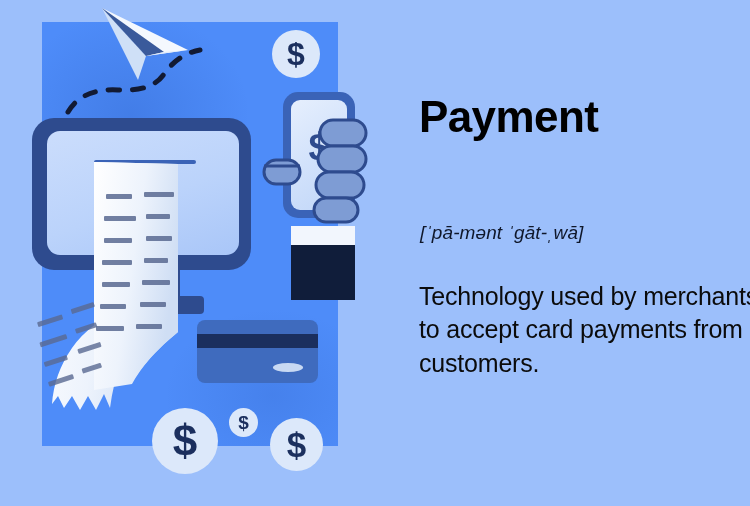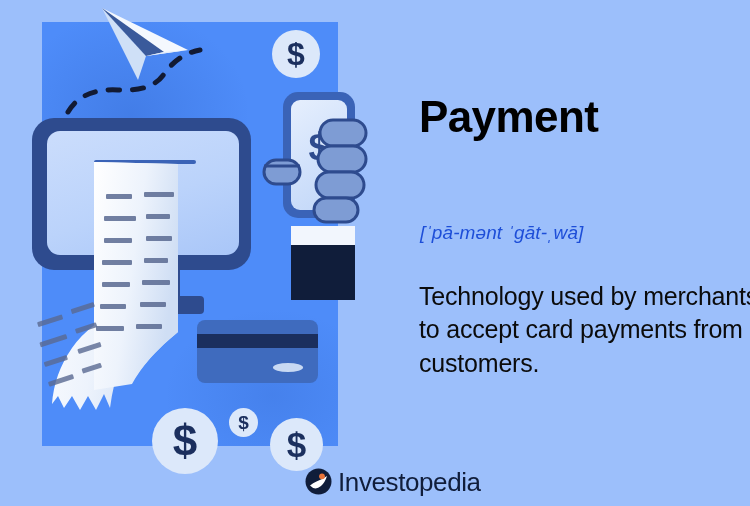--- a/index.html
+++ b/index.html
@@ -188,21 +188,21 @@
     font-weight: 700;
     line-height: 1.11;
     letter-spacing: -0.6px;
     color: #000000;
   }
   .pronunciation {
     position: absolute;
     left: 1px; top: 222px;
     font-size: 19px;
     font-style: italic;
-    color: #1d4ed8;
+    color: #0f172a;
     letter-spacing: 0.1px;
   }
   .definition {
     position: absolute;
     left: 0; top: 280px;
     width: 342px;
     font-size: 25px;
     font-weight: 400;
     line-height: 1.33;
     color: #0B0B0B;
@@ -332,22 +332,14 @@
   </div>
 
   <div class="content">
     <div class="title">
       <div>Payment</div>
     </div>
     <div class="pronunciation">[ˈpā-mənt ˈgāt-ˌwā]</div>
     <div class="definition">Technology used by merchants to accept card payments from customers.</div>
   </div>
 
-  <div class="brand">
-    <svg class="brand-mark" viewBox="0 0 27 27">
-      <circle cx="13.5" cy="13.5" r="13" fill="#101D3A"></circle>
-      <path d="M5 17.5 Q 10 23 16 18 Q 20 14.5 22 8 Q 16 12 11.5 13.5 Q 8 14.8 5 17.5 Z" fill="#FFFFFF"></path>
-      <circle cx="17" cy="8.3" r="2.9" fill="#E8743B"></circle>
-    </svg>
-    <span class="brand-name">Investopedia</span>
-  </div>
 
 </div>
 
 </body></html>

